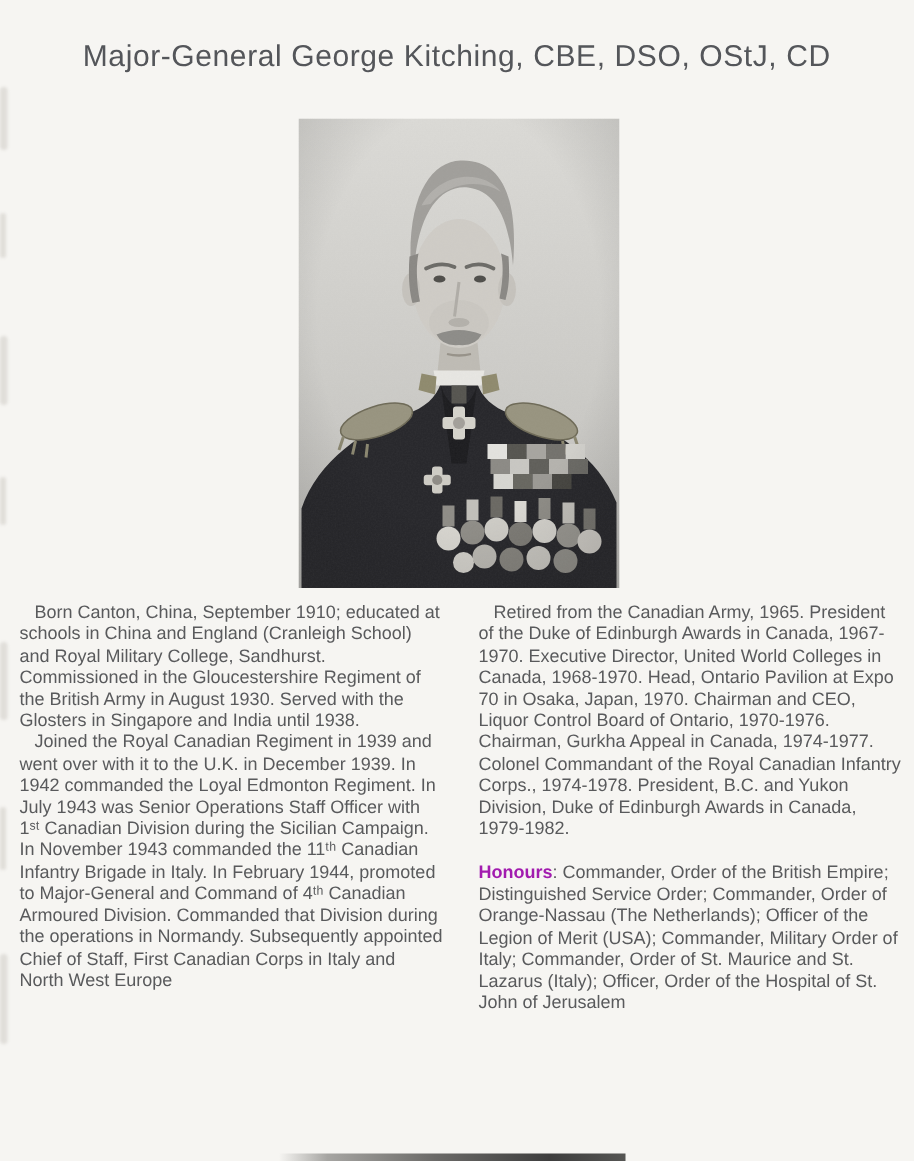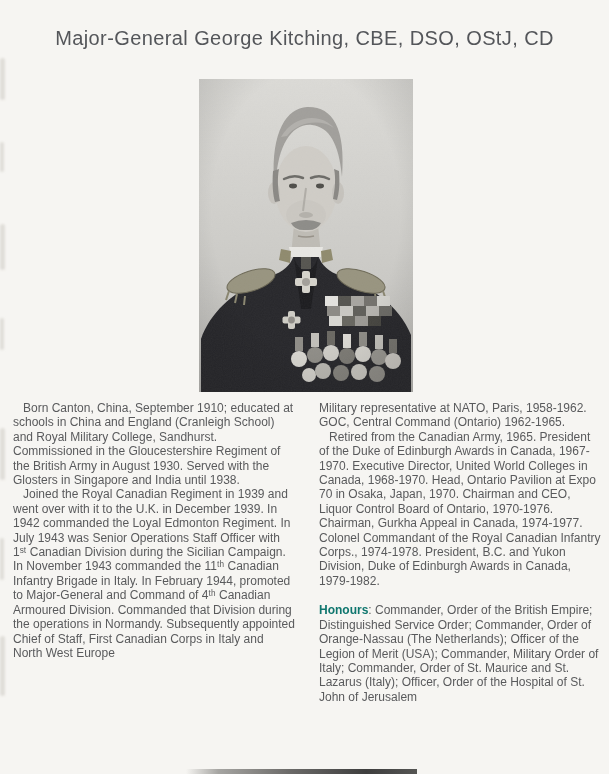--- a/index.html
+++ b/index.html
@@ -45,21 +45,21 @@
   }
   .col {
     width: 288px;
     font-size: 12px;
     line-height: 14.4px;
     text-align: left;
   }
   .col p { margin: 0; }
   .col p.indent { text-indent: 10px; }
   .col p.honours { margin-top: 15px; }
-  .col strong { font-weight: 700; color: #0f766e; }
+  .col strong { font-weight: 700; color: #a21caf; }
   
   .smudge {
     position: absolute;
     left: 0;
     background: #e0ded9;
     border-radius: 3px;
     filter: blur(1px);
   }
   .s1 { top: 58px;  width: 5px; height: 42px; }
   .s2 { top: 142px; width: 4px; height: 30px; }
@@ -199,21 +199,20 @@
     <rect width="214" height="313" filter="url(#grain)" opacity="0.16"></rect>
   </svg>
 </div>
 
 <div class="columns">
   <div class="col">
     <p class="indent">Born Canton, China, September 1910; educated at schools in China and England (Cranleigh School) and Royal Military College, Sandhurst. Commissioned in the Gloucestershire Regiment of the British Army in August 1930. Served with the Glosters in Singapore and India until 1938.</p>
     <p class="indent">Joined the Royal Canadian Regiment in 1939 and went over with it to the U.K. in December 1939. In 1942 commanded the Loyal Edmonton Regiment. In July 1943 was Senior Operations Staff Officer with 1ˢᵗ Canadian Division during the Sicilian Campaign. In November 1943 commanded the 11ᵗʰ Canadian Infantry Brigade in Italy. In February 1944, promoted to Major-General and Command of 4ᵗʰ Canadian Armoured Division. Commanded that Division during the operations in Normandy. Subsequently appointed Chief of Staff, First Canadian Corps in Italy and North West Europe</p>
   </div>
   <div class="col">
-    <p>Military representative at NATO, Paris, 1958-1962. GOC, Central Command (Ontario) 1962-1965.</p>
     <p class="indent">Retired from the Canadian Army, 1965. President of the Duke of Edinburgh Awards in Canada, 1967-1970. Executive Director, United World Colleges in Canada, 1968-1970. Head, Ontario Pavilion at Expo 70 in Osaka, Japan, 1970. Chairman and CEO, Liquor Control Board of Ontario, 1970-1976. Chairman, Gurkha Appeal in Canada, 1974-1977. Colonel Commandant of the Royal Canadian Infantry Corps., 1974-1978. President, B.C. and Yukon Division, Duke of Edinburgh Awards in Canada, 1979-1982.</p>
     <p class="honours"><strong>Honours</strong><span>: Commander, Order of the British Empire; Distinguished Service Order; Commander, Order of Orange-Nassau (The Netherlands); Officer of the Legion of Merit (USA); Commander, Military Order of Italy; Commander, Order of St. Maurice and St. Lazarus (Italy); Officer, Order of the Hospital of St. John of Jerusalem</span></p>
   </div>
 </div>
 
 <div class="smudge s1"></div>
 <div class="smudge s2"></div>
 <div class="smudge s3"></div>
 <div class="smudge s4"></div>
 <div class="smudge s5"></div>

